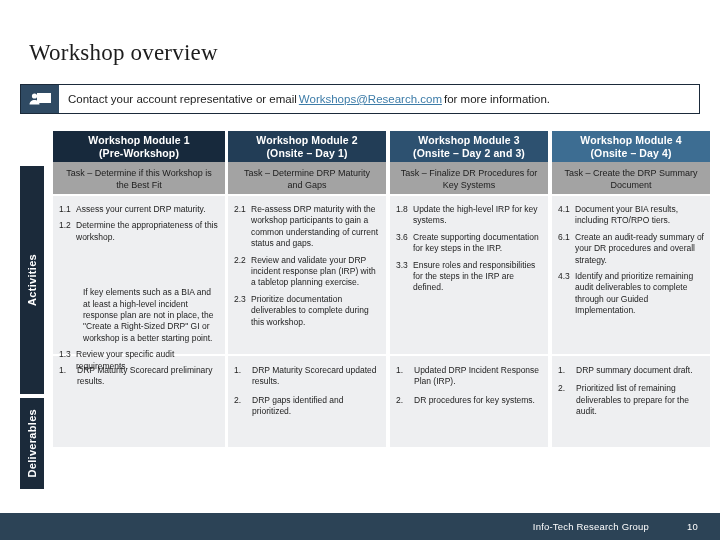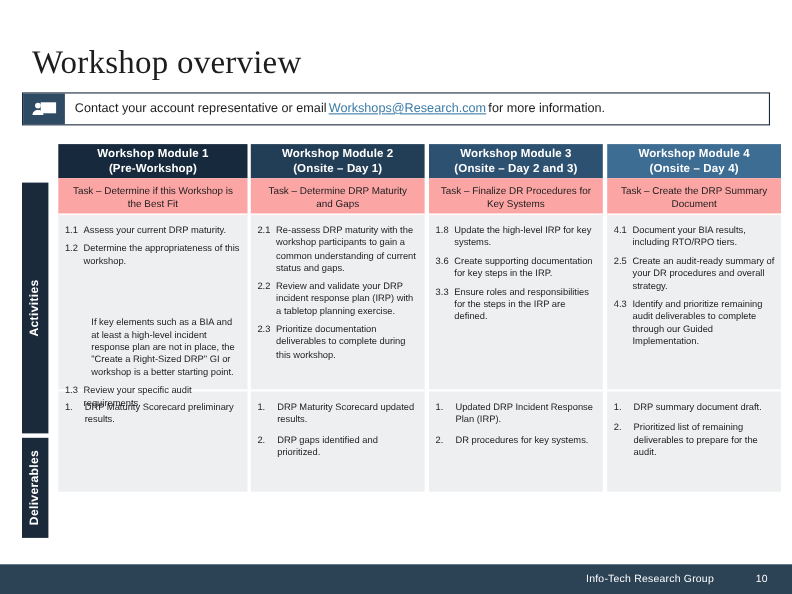--- a/index.html
+++ b/index.html
@@ -14,21 +14,21 @@
     overflow: hidden;
     position: relative;
   }
 
   
   #slide-title {
     position: absolute;
     left: 29px;
     top: 40px;
     font-family: "Liberation Serif", serif;
-    font-size: 30px;
+    font-size: 23px;
     color: #1d1d1d;
     letter-spacing: .2px;
     white-space: nowrap;
   }
 
   
   #contact-banner {
     position: absolute;
     left: 20px;
     top: 84px;
@@ -113,21 +113,21 @@
     font-weight: bold;
     line-height: 13px;
     display: flex;
     flex-direction: column;
     align-items: center;
     justify-content: center;
     text-align: center;
     letter-spacing: .1px;
   }
   .col-task {
-    background: #fca5a5;
+    background: #a3a3a3;
     border-bottom: 2px solid #ffffff;
     font-size: 9px;
     line-height: 11.5px;
     color: #1d1d1d;
     text-align: center;
     padding: 6px 8px 7px 8px;
     box-sizing: border-box;
     height: 34px;
   }
   .col-activities {
@@ -330,21 +330,21 @@
       <div>(Onsite – Day 4)</div>
     </div>
     <div class="col-task">Task – Create the DRP Summary Document</div>
     <div class="col-activities">
       <ul class="items">
           <li>
             <span class="num">4.1</span>
             <span class="txt">Document your BIA results, including RTO/RPO tiers.</span>
           </li>
           <li>
-            <span class="num">2.5</span>
+            <span class="num">6.1</span>
             <span class="txt">Create an audit-ready summary of your DR procedures and overall strategy.</span>
           </li>
           <li>
             <span class="num">4.3</span>
             <span class="txt">Identify and prioritize remaining audit deliverables to complete through our Guided Implementation.</span>
           </li>
         </ul>
     </div>
     <div class="col-deliverables">
       <ul class="items delv">

